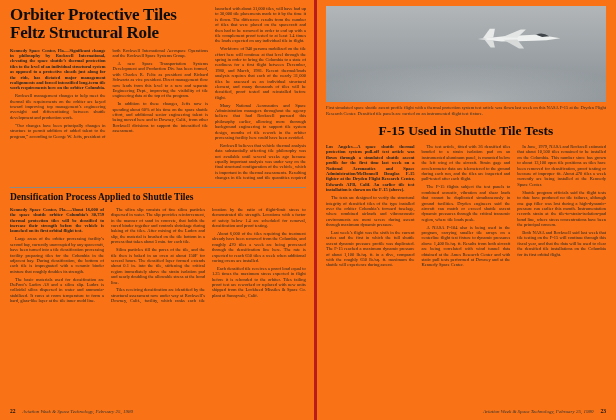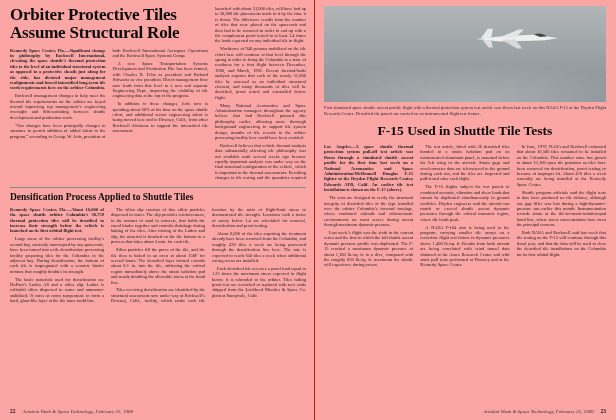--- a/index.html
+++ b/index.html
@@ -3,23 +3,23 @@
 <meta charset="utf-8">
 <style>
   html, body { margin: 0; padding: 0; }
   body {
     width: 616px; height: 420px; overflow: hidden;
     background: #f6f5f0;
     font-family: "Liberation Serif", serif;
     color: #1c1c1c;
   }
   .spread { display: flex; width: 616px; height: 420px; }
-  .page { position: relative; box-sizing: border-box; background: #fca5a5; }
+  .page { position: relative; box-sizing: border-box; background: #f97316; }
   .page-left  { width: 318px; padding: 6px 8px 0 10px; }
-  .page-right { width: 306px; padding: 6px 10px 0 9px; border-left: 1px solid #b91c1c; }
+  .page-right { width: 306px; padding: 6px 10px 0 9px; border-left: 3px solid #b91c1c; }
 
   
   .headline {
     font: 700 17px/1.05 "Liberation Serif", serif;
     letter-spacing: -0.2px; color: #0d0d0d;
     margin: 0 0 6px 0;
   }
 
   
   .body {
@@ -81,21 +81,21 @@
 <body>
 
 <div class="spread">
 
   <div class="page page-left">
 
     <div class="a1row">
       <div class="a1left">
         <h1 class="headline">
           <span>Orbiter Protective Tiles</span><br>
-          <span>Assume Structural Role</span>
+          <span>Feltz Structural Role</span>
         </h1>
         <div class="body cols2">
           <p class="lead"><span class="dateline">Kennedy Space Center, Fla.—</span><span>Significant change in philosophy by Rockwell International, elevating the space shuttle’s thermal protection tiles to the level of an individual structural system as opposed to a protective sheath just along for the ride, has dictated major management realignments and forced intensified long-term tile work requirements here on the orbiter Columbia.</span></p>
           <p>Rockwell management changes to help meet the thermal tile requirements on the orbiter are keyed toward improving top management’s engineering oversight and differentiating between shuttle development and production work.</p>
           <p>“Our changes have been principally changes in structure to permit addition of added talent to the program,” according to George W. Jeffs, president of both Rockwell International Aerospace Operations and the Rockwell Space Systems Group.</p>
           <p>A new Space Transportation Systems Development and Production Div. has been formed, with Charles R. Feltz as president and Richard Schwartz as vice president. Direct management flow now leads from this level to a new and separate Engineering Dept., improving the visibility of tile engineering data at the top of the program.</p>
           <p>In addition to these changes, Jeffs now is spending about 60% of his time on the space shuttle effort, and additional senior engineering talent is being moved here and to Downey, Calif., from other Rockwell divisions to support the intensified tile assessment.</p>
         </div>
       </div>
       <div class="a1right">

